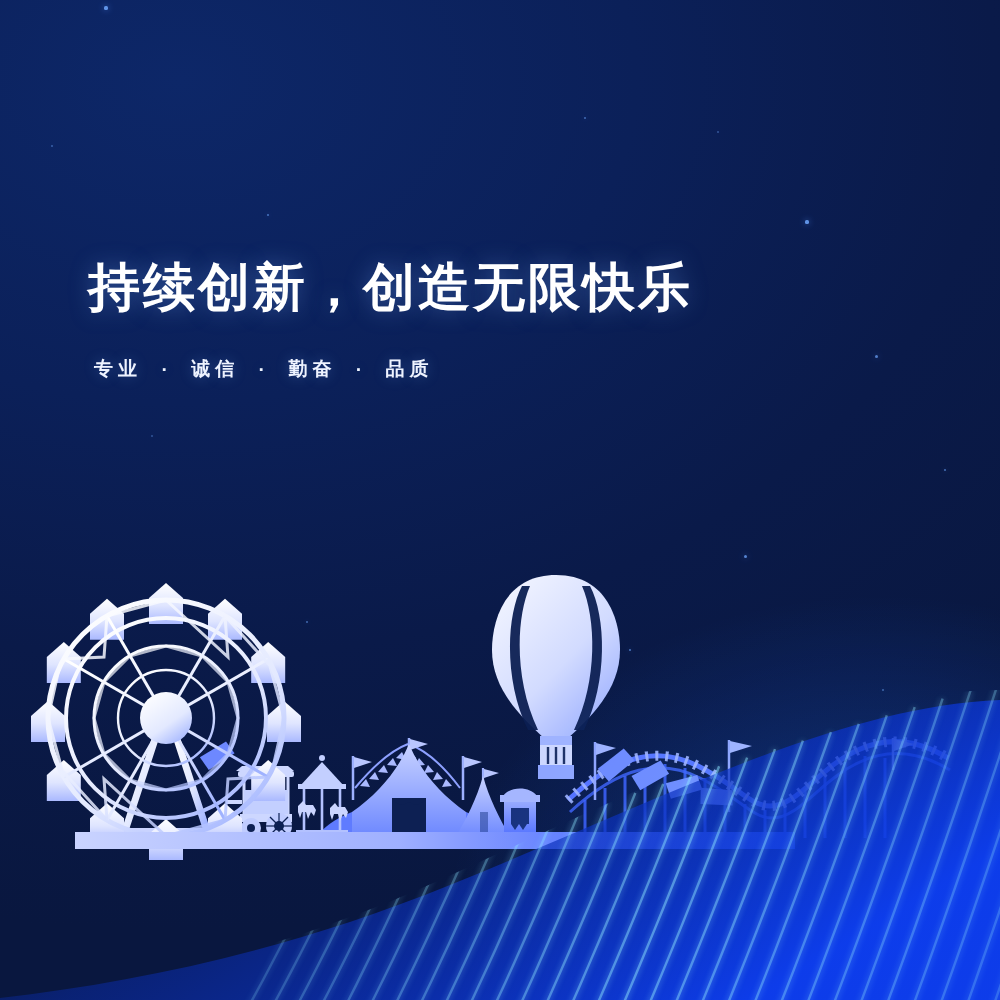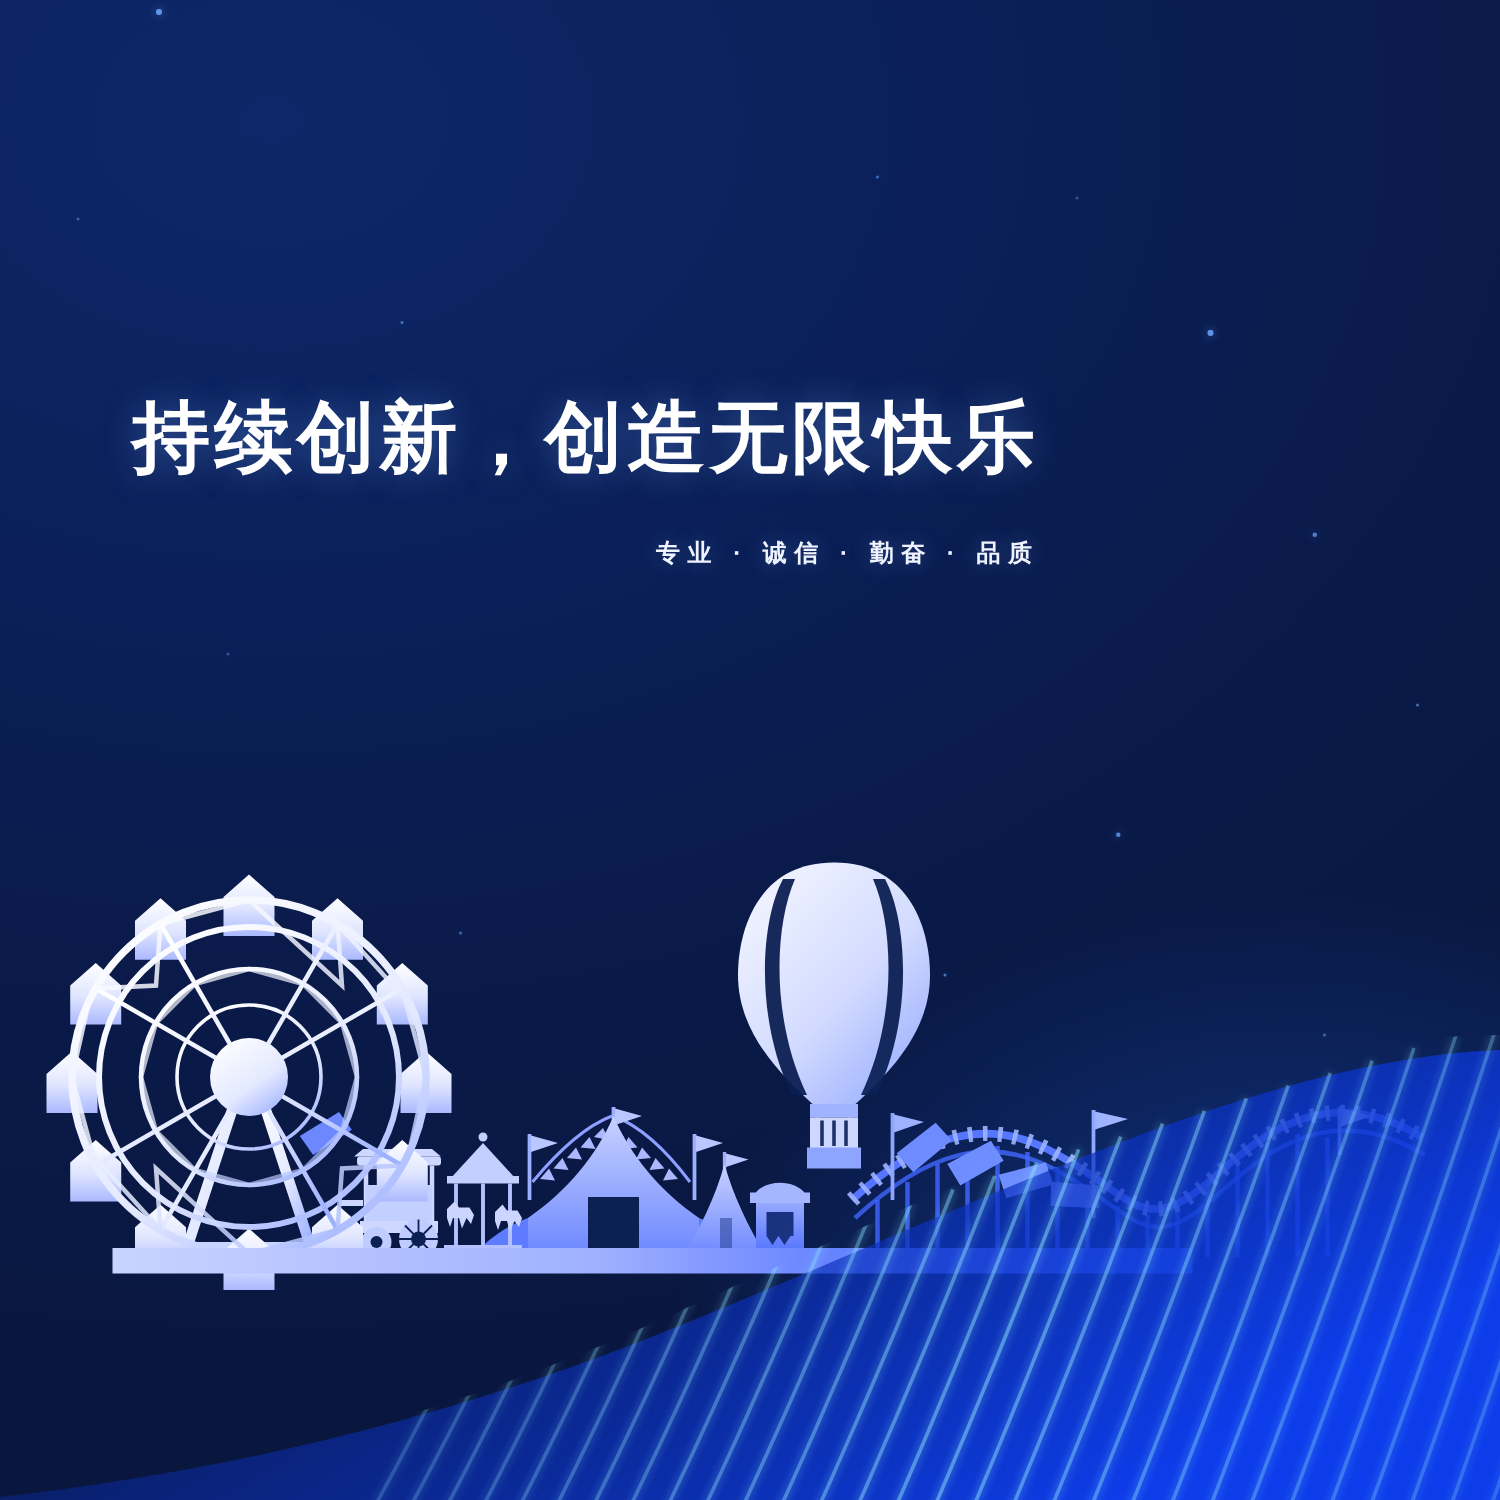--- a/index.html
+++ b/index.html
@@ -1,42 +1,41 @@
 <!DOCTYPE html>
 <html><head>
 <meta charset="utf-8">
 <style>
   html,body{margin:0;padding:0;background:#08183f;}
   *{box-sizing:border-box;}
   #stage{
     position:relative;width:1000px;height:1000px;overflow:hidden;
-    font-family:Liberation Sans, sans-serif;
+    font-family:Liberation Mono, monospace;
     background:
       radial-gradient(120% 85% at 18% 8%, #0d2768 0%, #0b2059 38%, #0a1a49 68%, #09173f 100%);
   }
   #stage::after{
     content:"";position:absolute;inset:0;pointer-events:none;
     background:radial-gradient(60% 45% at 88% 92%, rgba(20,90,255,.40), rgba(0,0,0,0) 72%);
     mix-blend-mode:screen;
   }
   .layer{position:absolute;inset:0;}
   .svgfull{position:absolute;left:0;top:0;width:1000px;height:1000px;display:block;}
 
   
   #textblock{position:absolute;left:88px;top:262px;z-index:40;}
   #headline{
     font-size:52px;line-height:60px;font-weight:700;color:#ffffff;
     letter-spacing:3px;white-space:nowrap;margin:0;
     text-shadow:0 0 22px rgba(120,175,255,.35);
   }
   #subline{
-    margin:33px 0 0 18px;font-size:16px;line-height:30px;font-weight:700;
+    margin:33px 0 0 6px;font-size:19px;line-height:30px;font-weight:700;
     color:#eef3ff;letter-spacing:5px;white-space:nowrap;
     text-shadow:0 0 14px rgba(120,175,255,.28);
-    text-align:right;
   }
   .star{position:absolute;border-radius:50%;background:#6fa8ff;}
 </style>
 </head>
 <body>
 
 <div id="stage">
 
   <div class="layer" id="starfield">
       <div class="star" style="left: 104.4px; top: 6.4px; width: 3.2px; height: 3.2px; opacity: 0.85; box-shadow: rgba(90, 150, 255, 0.765) 0px 0px 6.4px;"></div>

